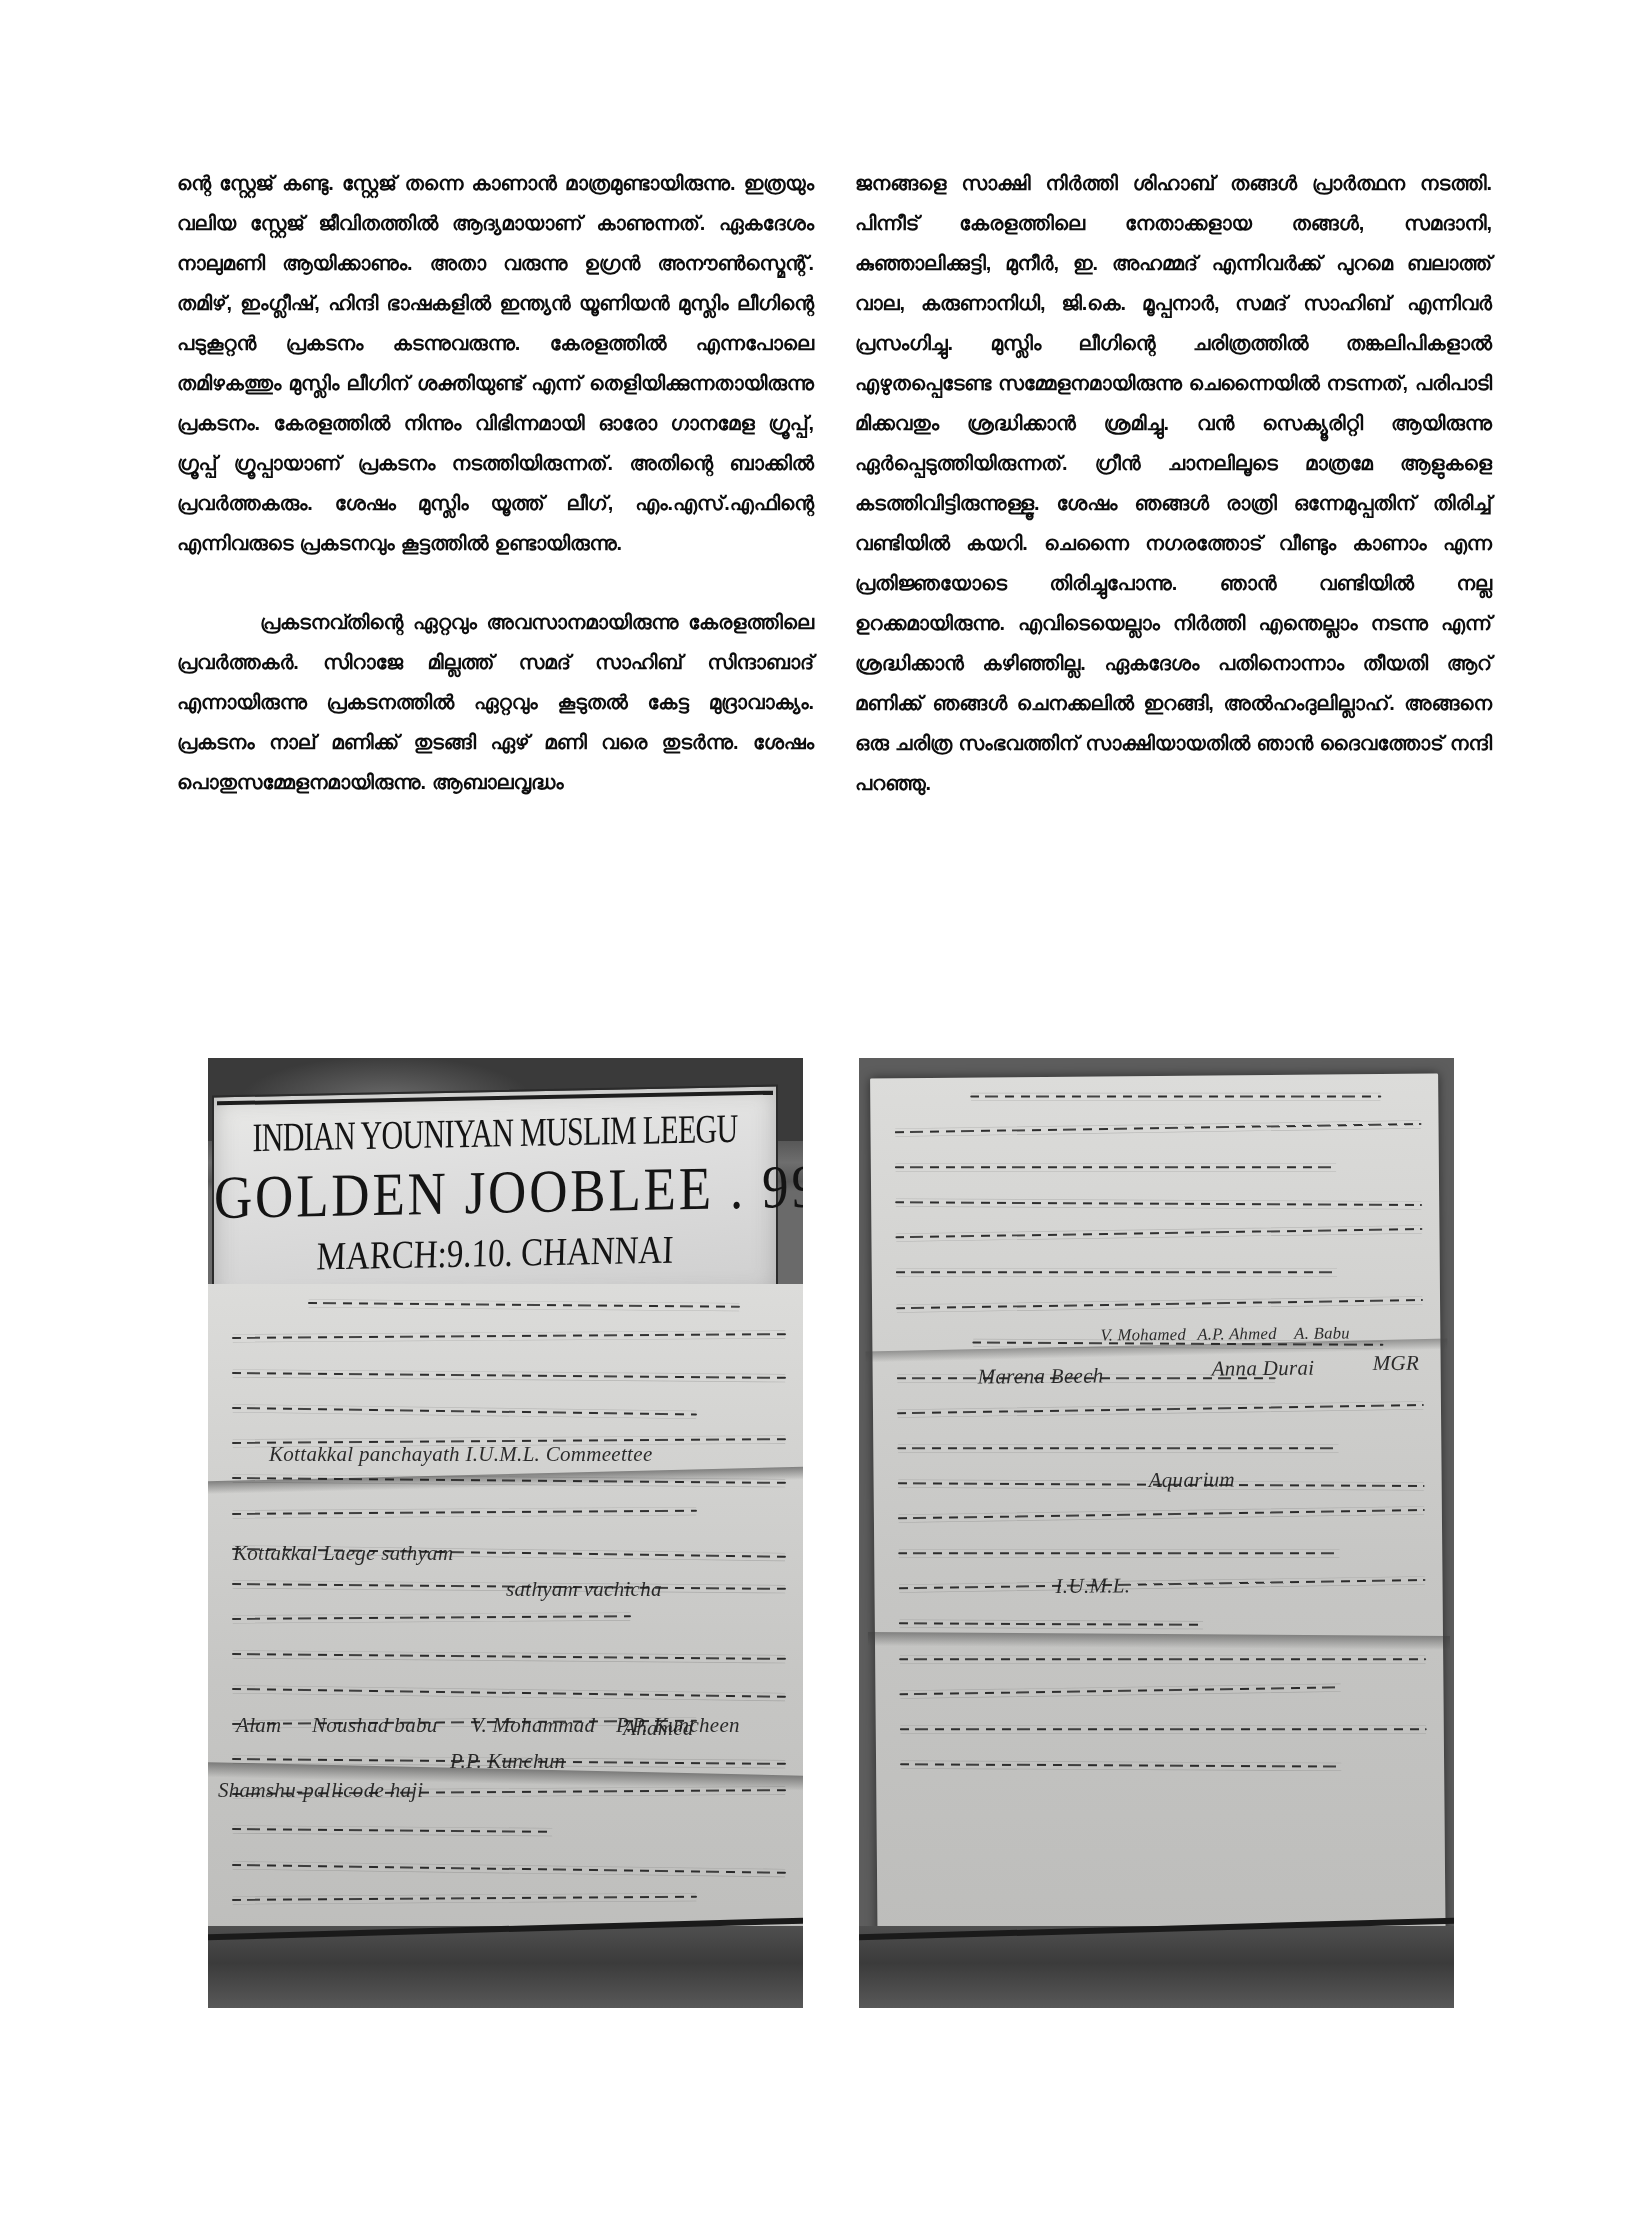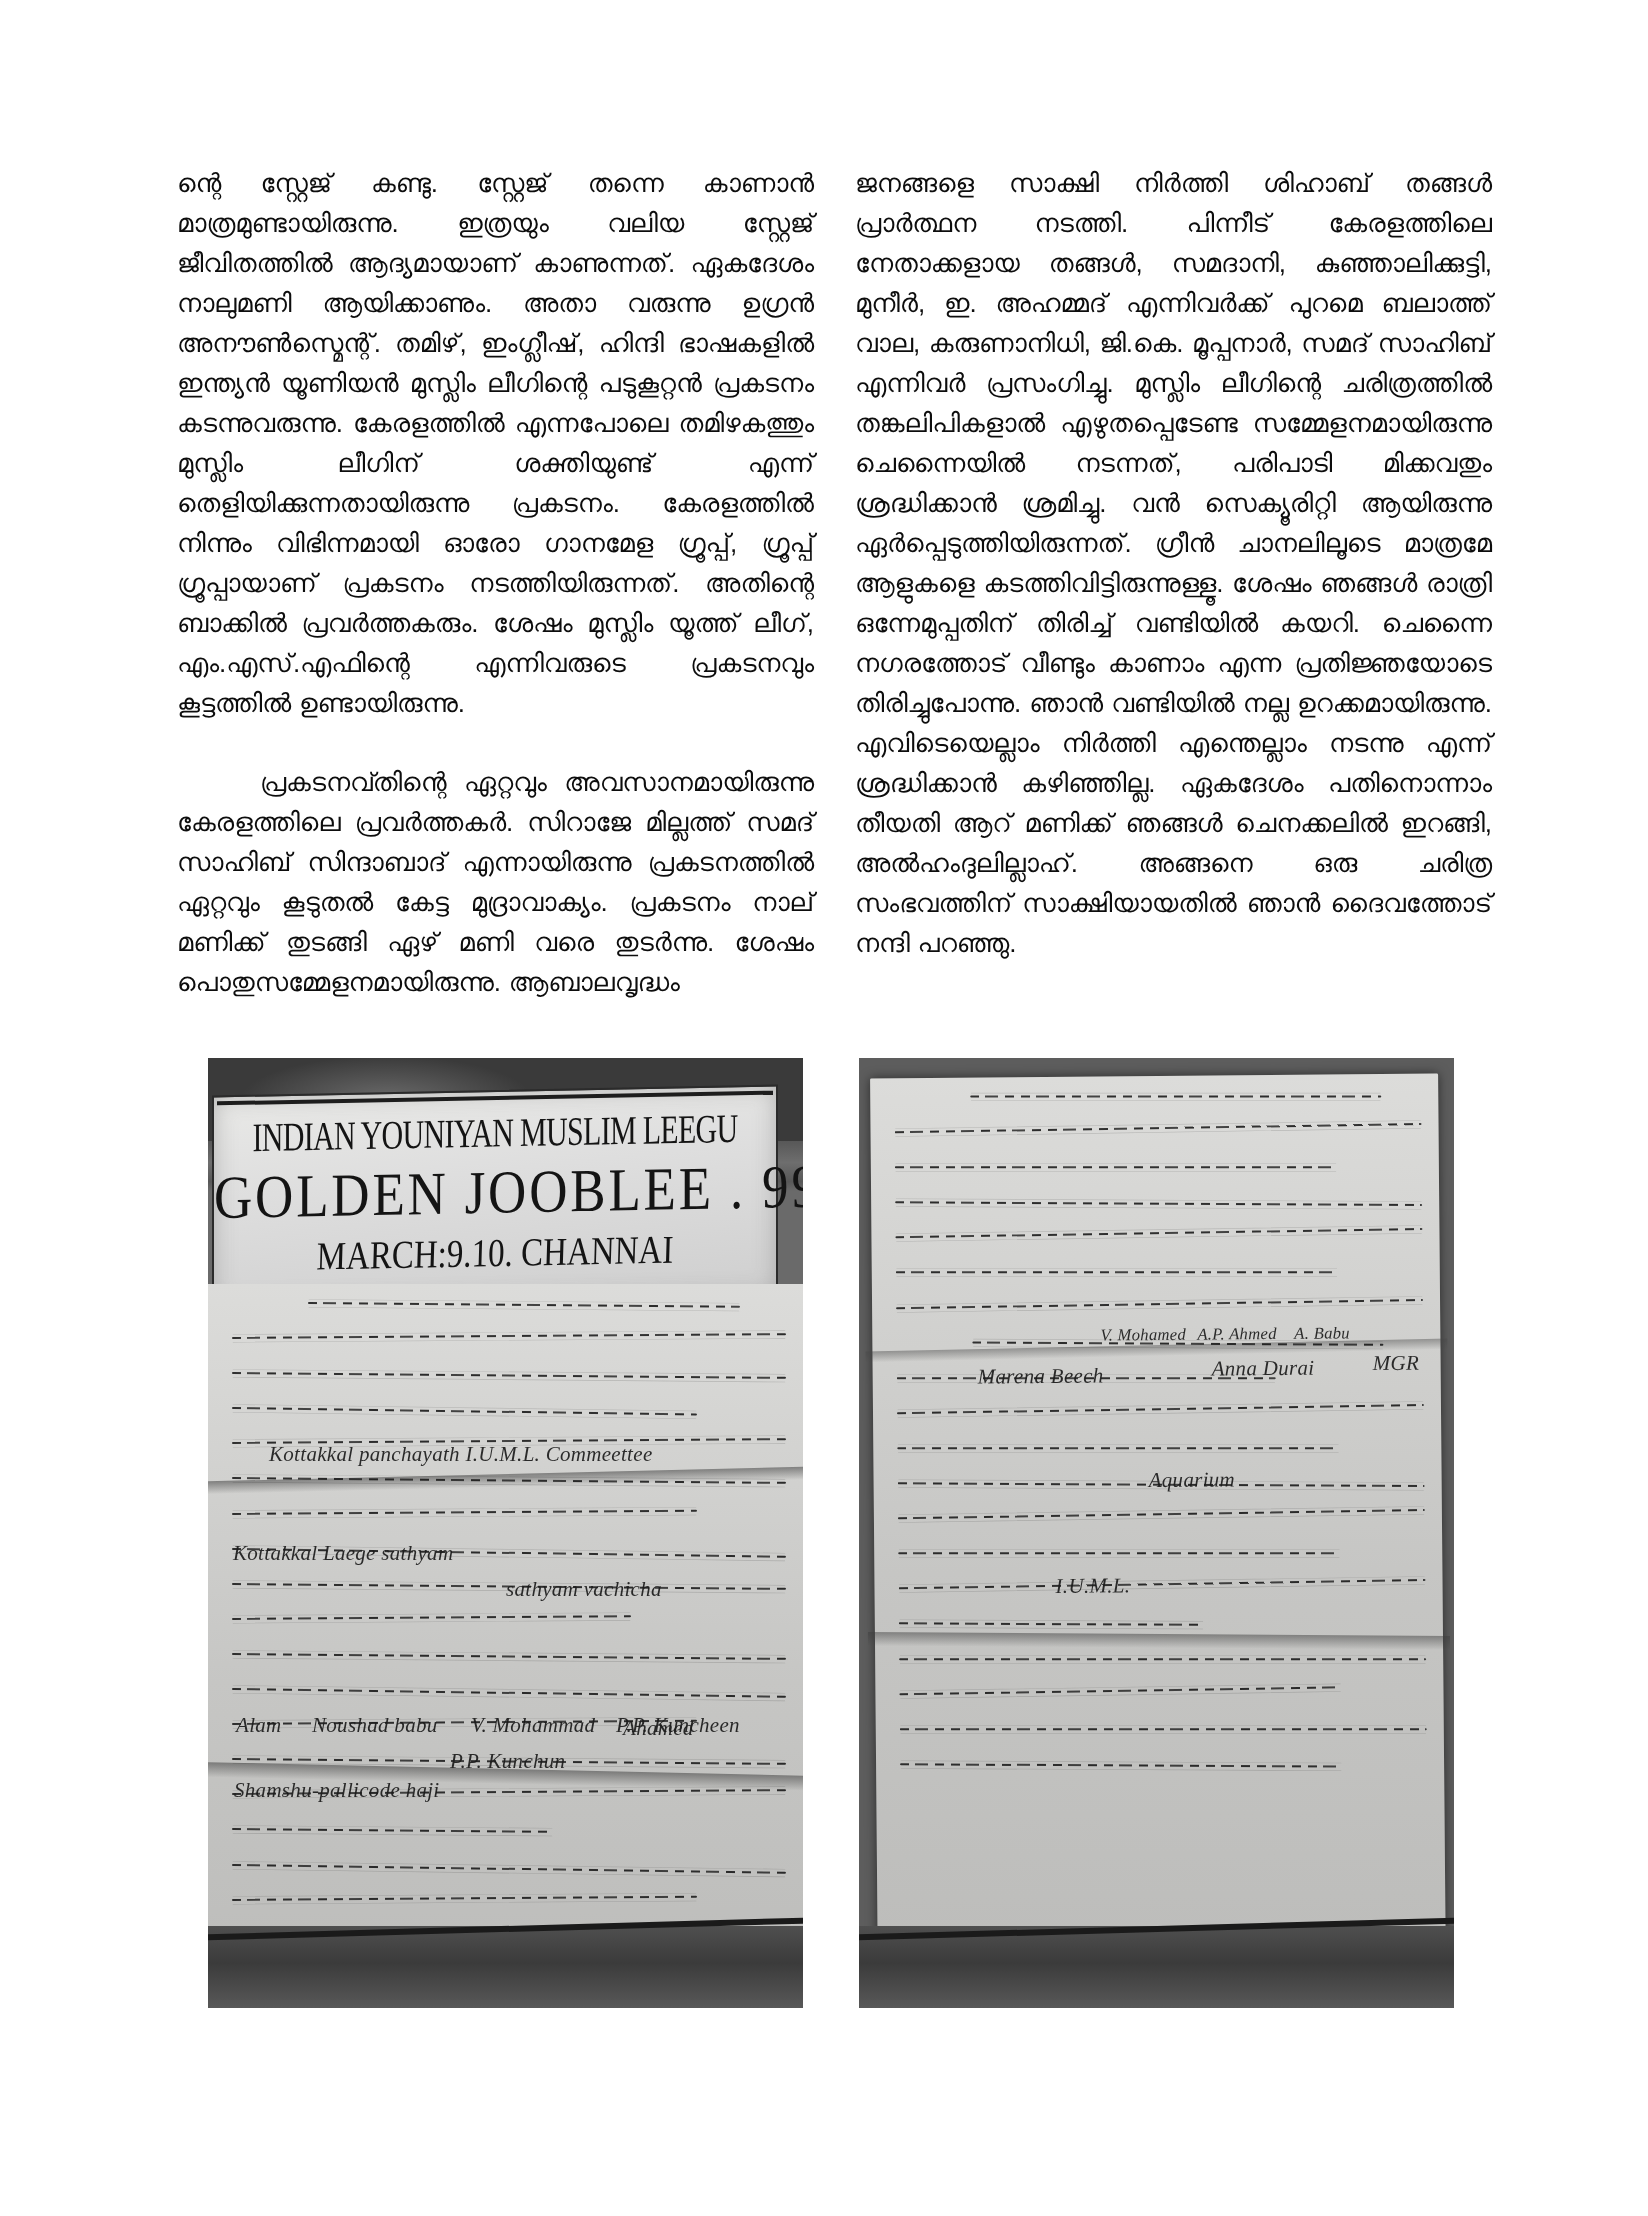--- a/index.html
+++ b/index.html
@@ -28,24 +28,24 @@
     justify-content: space-between;
     align-items: flex-start;
   }
   .text-col {
     width: 637px;
   }
   .para {
     margin: 0;
     text-align: justify;
     text-justify: inter-word;
-    font-size: 26px;
+    font-size: 20px;
     line-height: 40px;
     color: #0d0d0d;
-    font-weight: 400;
+    font-weight: 700;
     letter-spacing: -0.1px;
     word-spacing: 0.7px;
     font-family: "Liberation Sans", "DejaVu Sans", sans-serif;
   }
   .para.indent {
     text-indent: 83px;
   }
   .para + .para {
     margin-top: 39px;
   }
@@ -325,21 +325,21 @@
 
         <span class="hand-en" style="left:61px; top:158px;">Kottakkal panchayath I.U.M.L. Commeettee</span>
         <span class="hand-en" style="left:25px; top:257px;">Kottakkal Laege sathyam</span>
         <span class="hand-en" style="left:298px; top:293px;">sathyam vachicha</span>
         <span class="hand-en" style="left:415px; top:396px;margin-top:36px;">Ahamed</span>
         <span class="hand-en" style="left:28px; top:429px;">Alam</span>
         <span class="hand-en" style="left:104px; top:429px;">Noushad babu</span>
         <span class="hand-en" style="left:263px; top:429px;">V. Mohammad</span>
         <span class="hand-en" style="left:408px; top:429px;">P.P. Kuncheen</span>
         <span class="hand-en" style="left:242px; top:465px;">P.P. Kunchun</span>
-        <span class="hand-en" style="left:26px; top:494px;">Shamshu-pallicode haji</span>
+        <span class="hand-en" style="left:10px; top:494px;">Shamshu-pallicode haji</span>
 
       </div>
 
       <div class="underside"></div>
     </div>
 
     <div class="photo photo-right">
       <div class="paper">
         <div class="hand">
           <div class="hline ind tilt1"></div>

